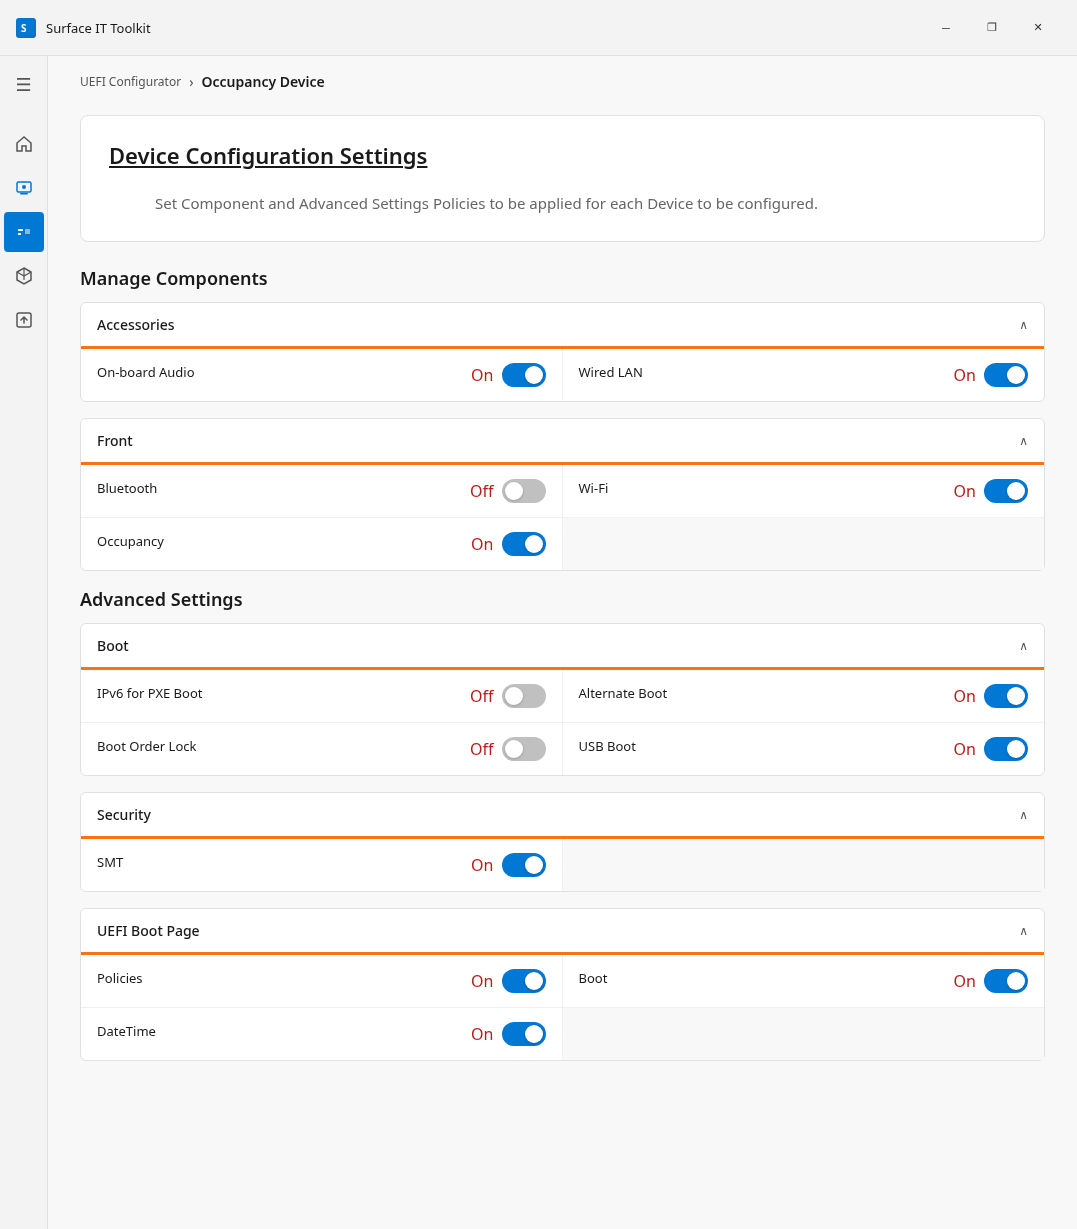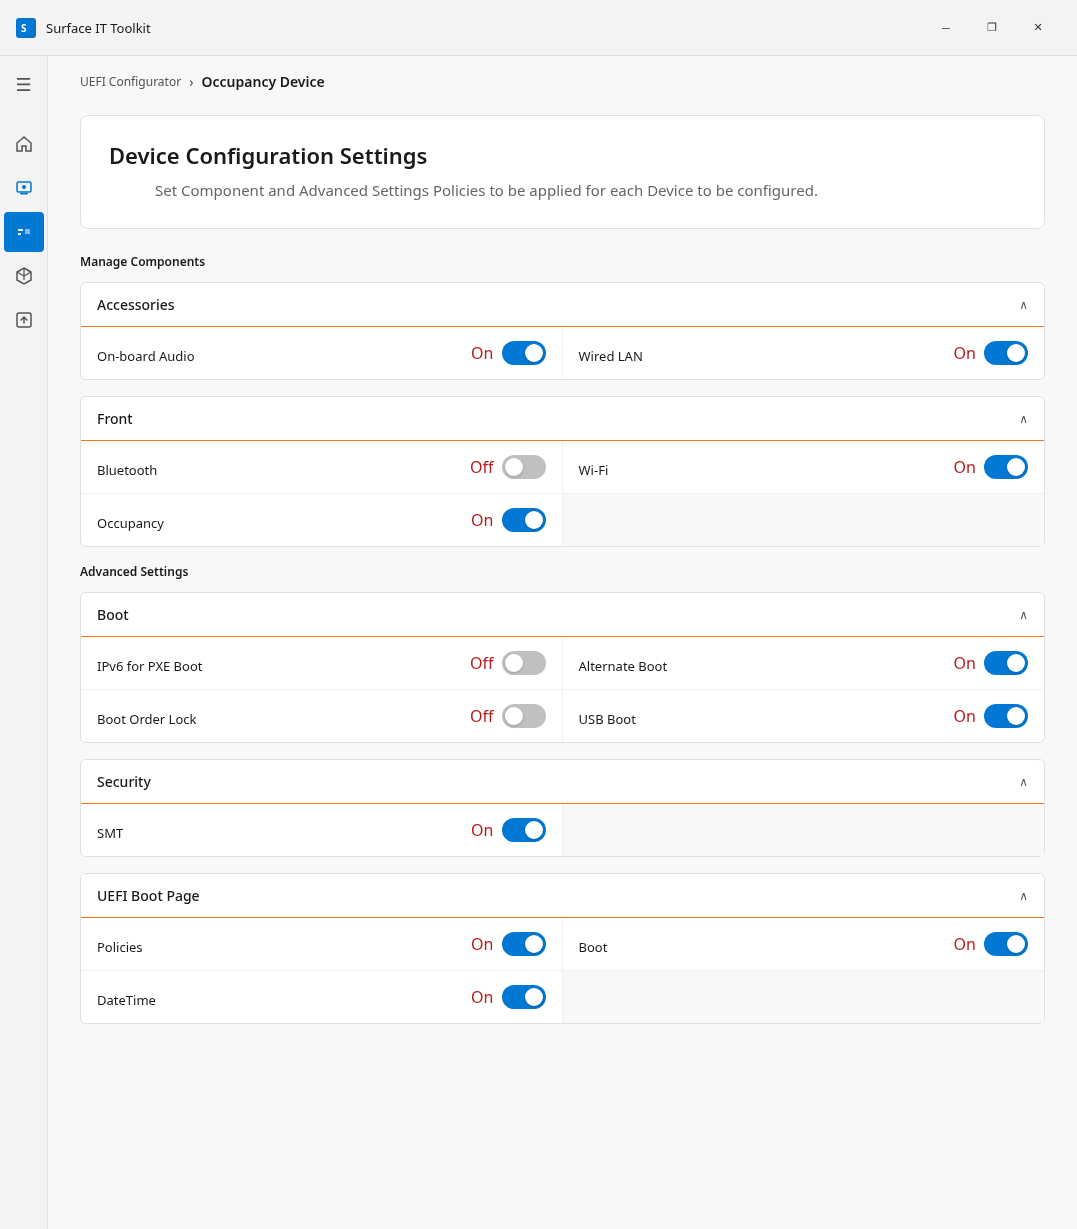--- a/index.html
+++ b/index.html
@@ -131,31 +131,32 @@
       border-radius: 8px;
       border: 1px solid #e0e0e0;
       padding: 24px 28px 28px 28px;
       margin-bottom: 24px;
     }
 
     .page-heading {
       font-size: 22px;
       font-weight: 600;
       color: #1a1a1a;
-      margin-bottom: 10px;
+      margin-bottom: 23px;
+      text-decoration: underline;
     }
     .page-subtitle {
       font-size: 15px;
       color: #666;
       margin-left: 46px;
     }
 
     
     .section-group-label {
-      font-size: 12px;
+      font-size: 18px;
       font-weight: 600;
       color: #1a1a1a;
       margin-bottom: 12px;
       margin-top: 8px;
     }
 
     
     .collapsible-group {
       border: 1px solid #e0e0e0;
       border-radius: 6px;
@@ -165,21 +166,21 @@
     .collapsible-header {
       display: flex;
       align-items: center;
       justify-content: space-between;
       padding: 12px 16px;
       cursor: pointer;
       background: white;
       border-radius: 6px;
     }
     .collapsible-header.open {
-      border-bottom: 1px solid #f97316;
+      border-bottom: 3px solid #f97316;
       border-radius: 6px 6px 0 0;
     }
     .collapsible-title {
       font-size: 14px;
       font-weight: 500;
       color: #1a1a1a;
     }
     .chevron {
       font-size: 12px;
       color: #555;
@@ -192,21 +193,21 @@
     .settings-row {
       display: grid;
       grid-template-columns: 1fr 1fr;
       border-bottom: 1px solid #f0f0f0;
     }
     .settings-row:last-child {
       border-bottom: none;
     }
     .setting-item {
       display: flex;
-      align-items: flex-end;
+      align-items: flex-start;
       justify-content: space-between;
       padding: 14px 16px;
       border-right: 1px solid #f0f0f0;
     }
     .setting-item:last-child {
       border-right: none;
     }
     .setting-label {
       font-size: 13px;
       color: #1a1a1a;

